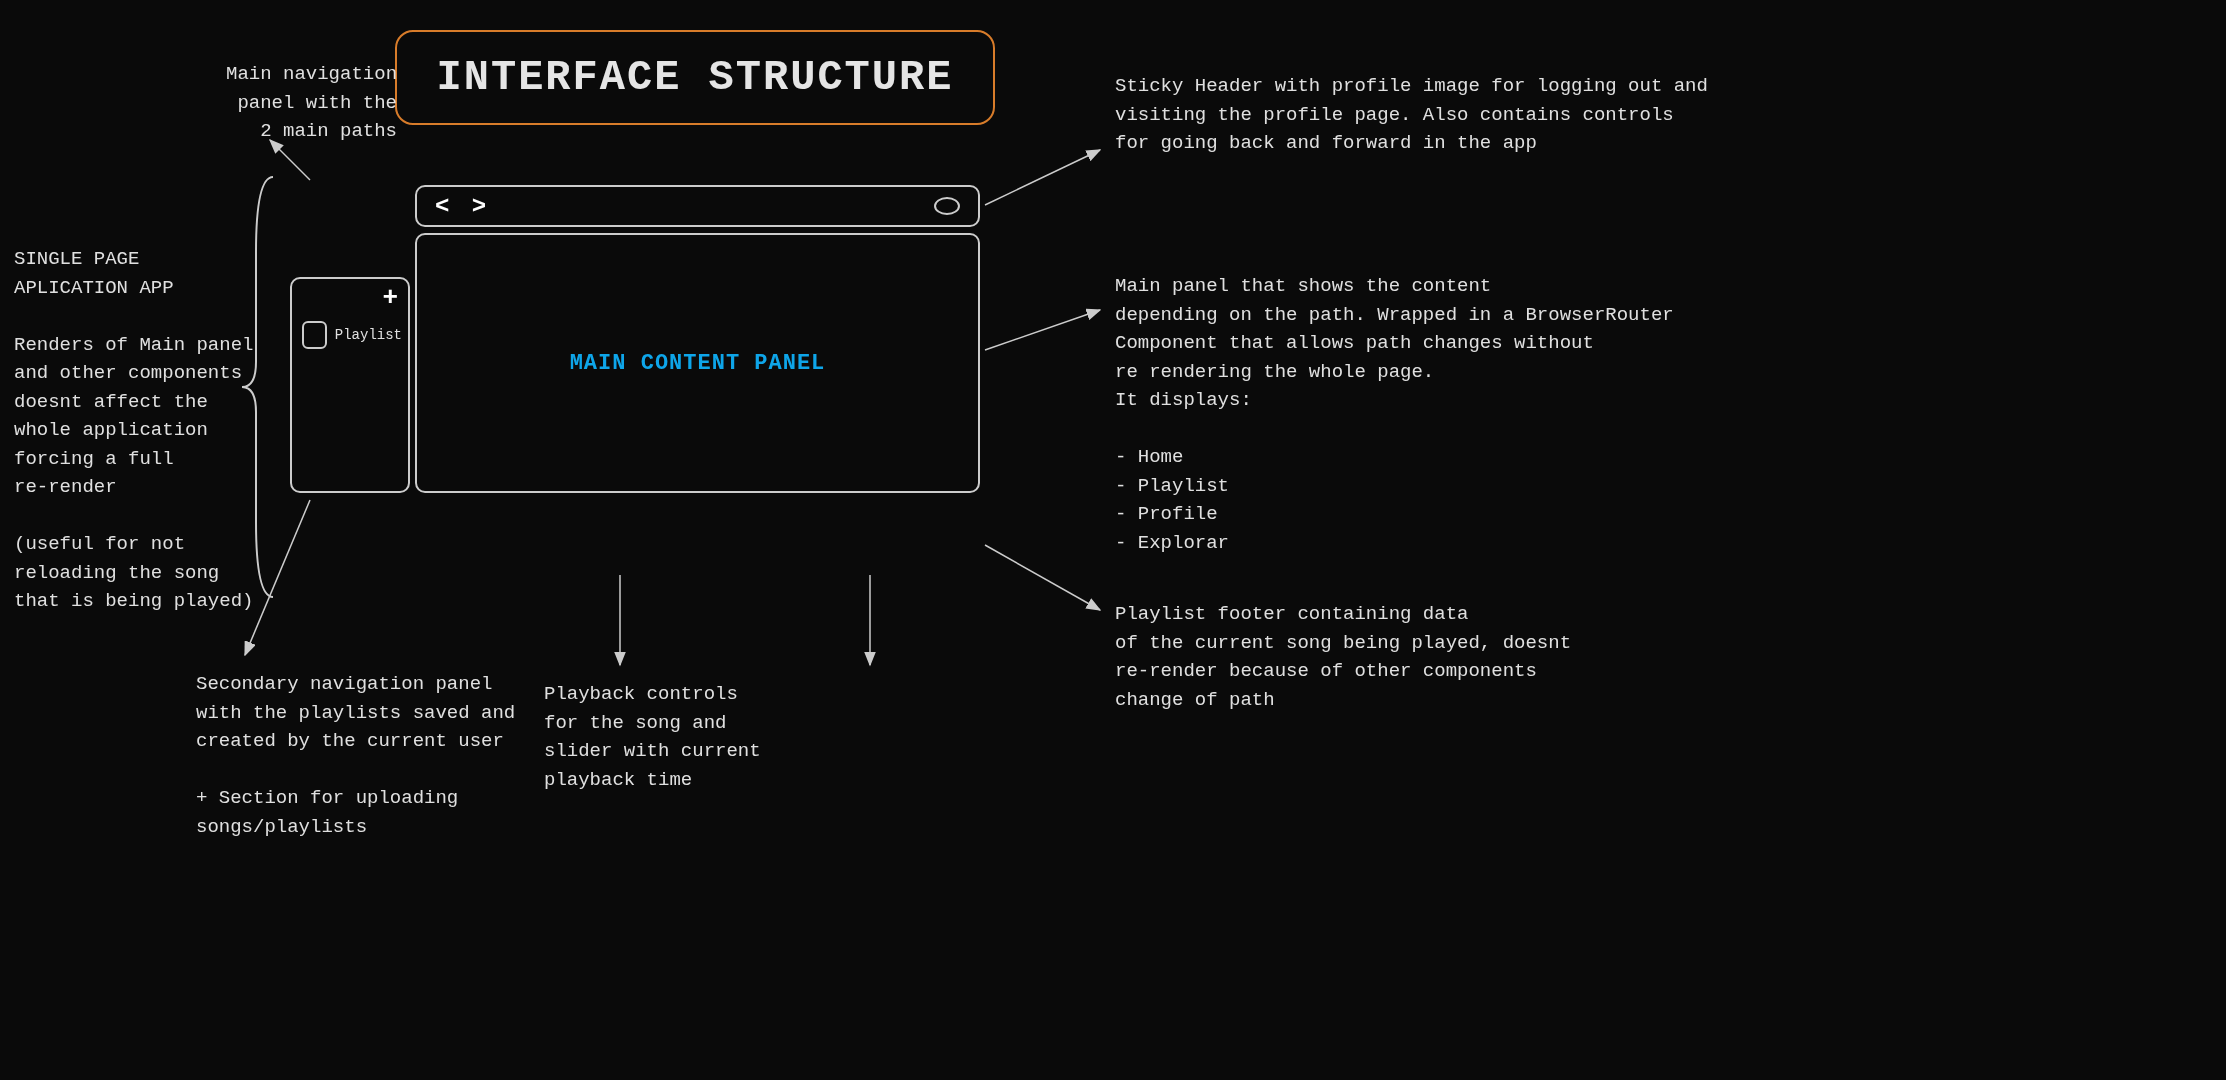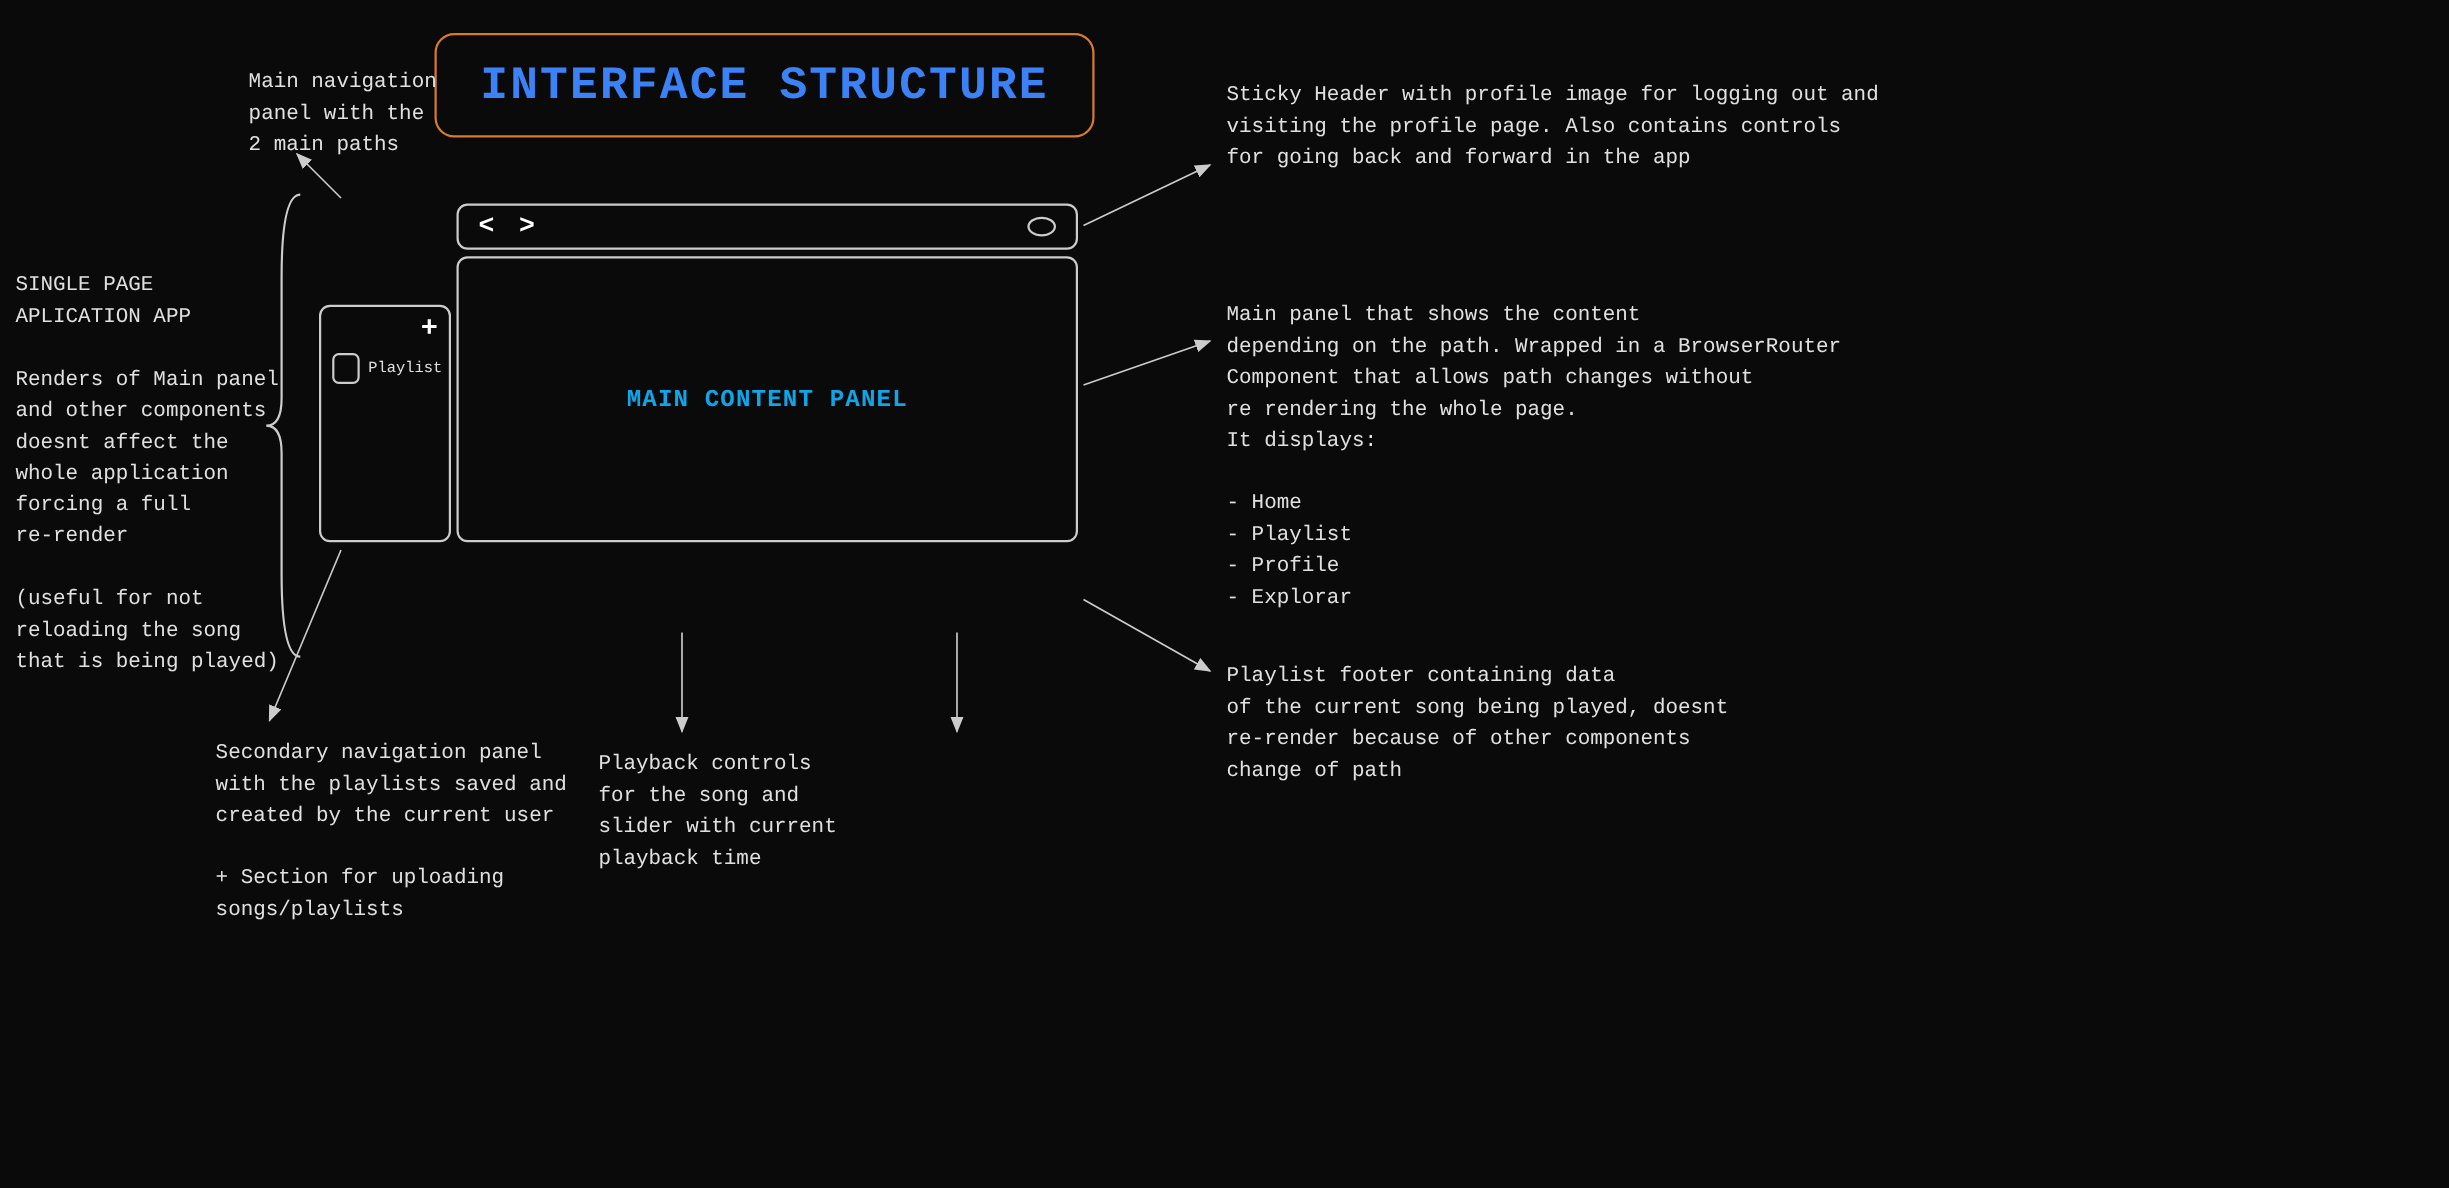--- a/index.html
+++ b/index.html
@@ -18,21 +18,21 @@
       top: 30px;
       width: 600px;
       height: 95px;
       border: 2px solid #d87c2a;
       border-radius: 18px;
       display: flex;
       align-items: center;
       justify-content: center;
     }
     .title-text {
-      color: #3b82f6;
+      color: #e5e5e5;
       font-size: 42px;
       font-weight: bold;
       letter-spacing: 2px;
     }
     .annotation {
       position: absolute;
       color: #e0e0e0;
       font-size: 19px;
       line-height: 1.5;
       white-space: pre-line;
@@ -131,21 +131,21 @@
       width: 40px;
     }
   </style>
 </head>
 <body>
 
 <div class="title-box">
   <div class="title-text">INTERFACE STRUCTURE</div>
 </div>
 
-<div class="annotation" style="left:226px; top:60px;">Main navigation
+<div class="annotation" style="left:226px; top:60px;text-align:right;">Main navigation
 panel with the
 2 main paths</div>
 <div class="annotation" style="left:14px; top:245px;">SINGLE PAGE
 APLICATION APP
 
 Renders of Main panel
 and other components
 doesnt affect the
 whole application
 forcing a full

